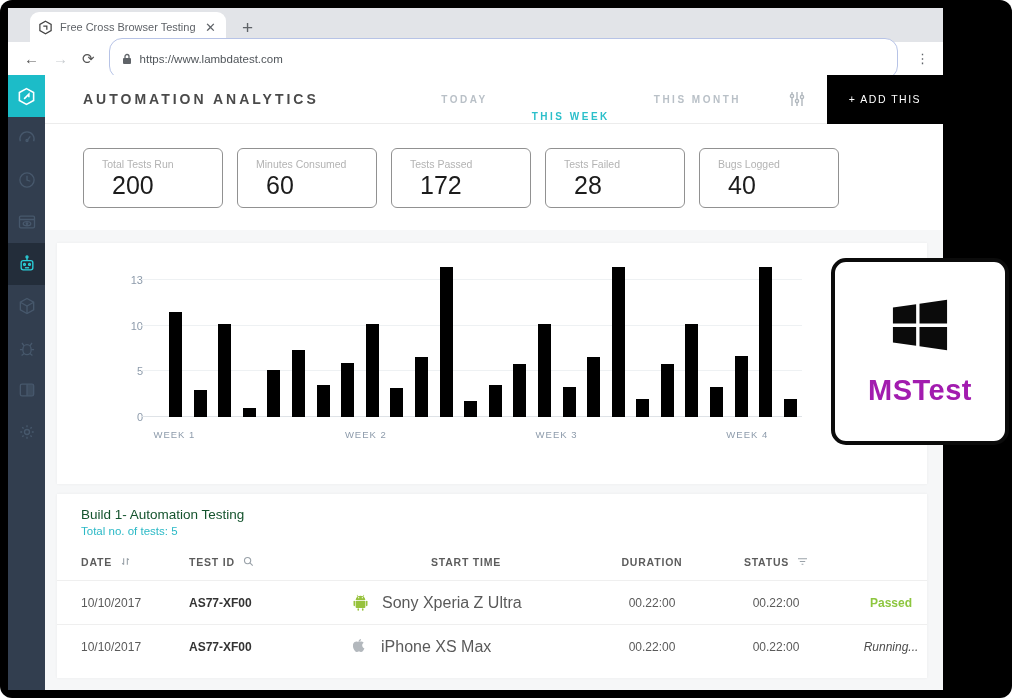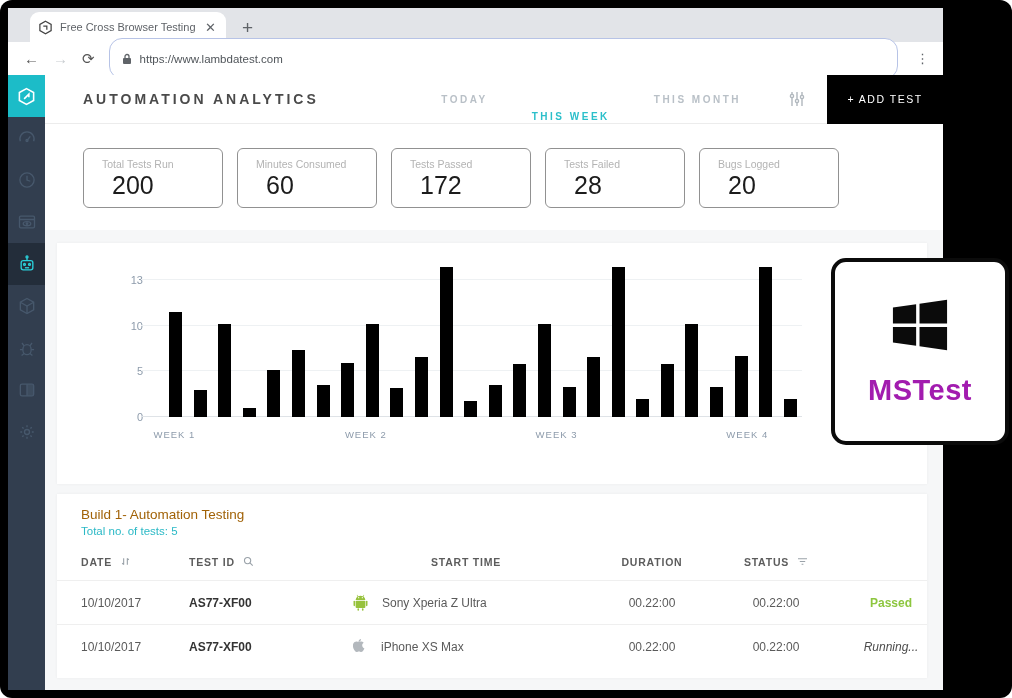--- a/index.html
+++ b/index.html
@@ -50,30 +50,30 @@
   .gridline { position:absolute; left:-10px; right:0; height:1px; background:#eef1f3; }
   .baseline { position:absolute; left:-10px; right:0; bottom:0; height:1px; background:#dfe3e7; }
   .bars { position:absolute; inset:0; display:flex; align-items:flex-end; justify-content:space-between; padding:0 5px 0 18px; }
   .bar { width:13px; background:#000; }
   .y-axis { position:absolute; left:60px; top:19px; height:155px; width:26px; }
   .y-lab { position:absolute; right:0; transform:translateY(50%); font-size:11px; color:#8d9bab; }
   .x-axis { position:absolute; left:94px; right:125px; top:186px; height:16px; }
   .x-lab { position:absolute; transform:translateX(-50%); font-size:9.5px; letter-spacing:1px; color:#8d9bab; white-space:nowrap; }
 
   .table-card { background:#fff; margin-top:10px; height:184px; box-shadow:0 0 3px rgba(0,0,0,0.05); padding-top:13px; }
-  .tbl-title { font-size:13.5px; color:#a16207; padding-left:24px; }
+  .tbl-title { font-size:13.5px; color:#14532d; padding-left:24px; }
   .tbl-sub { font-size:11.5px; color:#2bb9c6; padding-left:24px; margin-top:3px; }
   .trow { display:grid; grid-template-columns:108px 156px 242px 130px 118px 112px; align-items:center; padding-left:24px; }
   .thead { height:37px; margin-top:6px; }
   .th { font-size:10.5px; font-weight:bold; letter-spacing:0.8px; color:#5c5c5c; display:flex; align-items:center; gap:8px; }
   .th.c, .td.c { justify-content:center; text-align:center; }
   .tr { height:44px; border-top:1px solid #efefef; }
   .td { font-size:12px; color:#5a5a5a; display:flex; align-items:center; }
   .td.testid { font-weight:bold; color:#333; }
-  .td.env { gap:14px; padding-left:8px; font-size:12px; }
+  .td.env { gap:14px; padding-left:8px; font-size:16px; }
   .status-passed { color:#8dc63f; font-weight:bold; justify-content:center; }
   .status-running { font-style:italic; color:#4c4c4c; justify-content:center; }
 
   
   .mstest { position:absolute; left:831px; top:258px; width:178px; height:187px; background:#fff; border:4px solid #0b0b0b; border-radius:15px; z-index:10; display:flex; flex-direction:column; align-items:center; justify-content:center; gap:20px; }
   .mstest-label { font-size:29px; font-weight:bold; color:#a21caf; letter-spacing:0.5px; }
 </style>
 </head>
 <body>
 
@@ -187,21 +187,21 @@
               <svg width="16" height="16" viewBox="0 0 16 16" fill="none" stroke="#b0b7bd" stroke-width="1.4">
                   <line x1="3" y1="1" x2="3" y2="15"></line>
                   <circle cx="3" cy="5" r="1.6" fill="#fff"></circle>
                   <line x1="8" y1="1" x2="8" y2="15"></line>
                   <circle cx="8" cy="10" r="1.6" fill="#fff"></circle>
                   <line x1="13" y1="1" x2="13" y2="15"></line>
                   <circle cx="13" cy="6" r="1.6" fill="#fff"></circle>
                 </svg>
             </span>
           </div>
-          <button class="addgraph">+  ADD TEST</button>
+          <button class="addgraph">+  ADD THIS</button>
         </div>
 
         <div class="stats">
           <div class="stat-card">
             <div class="stat-label">Total Tests Run</div>
             <div class="stat-value">200</div>
           </div>
           <div class="stat-card">
             <div class="stat-label">Minutes Consumed</div>
             <div class="stat-value">60</div>
@@ -209,21 +209,21 @@
           <div class="stat-card">
             <div class="stat-label">Tests Passed</div>
             <div class="stat-value">172</div>
           </div>
           <div class="stat-card">
             <div class="stat-label">Tests Failed</div>
             <div class="stat-value">28</div>
           </div>
           <div class="stat-card">
             <div class="stat-label">Bugs Logged</div>
-            <div class="stat-value">20</div>
+            <div class="stat-value">40</div>
           </div>
         </div>
 
         <div class="body-gray">
 
           <div class="chart-card">
             <div class="y-axis">
                 <div class="y-lab" style="bottom: 0%;">0</div>
                 <div class="y-lab" style="bottom: 29.4118%;">5</div>
                 <div class="y-lab" style="bottom: 58.8235%;">10</div>

